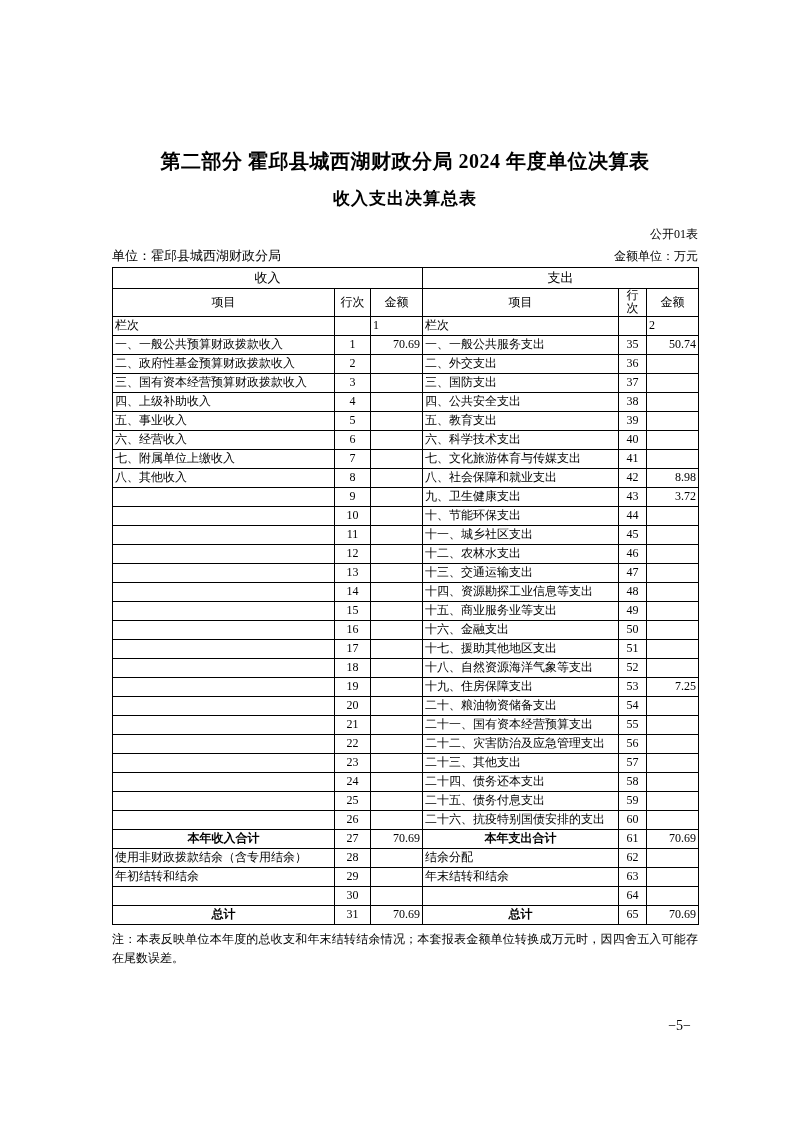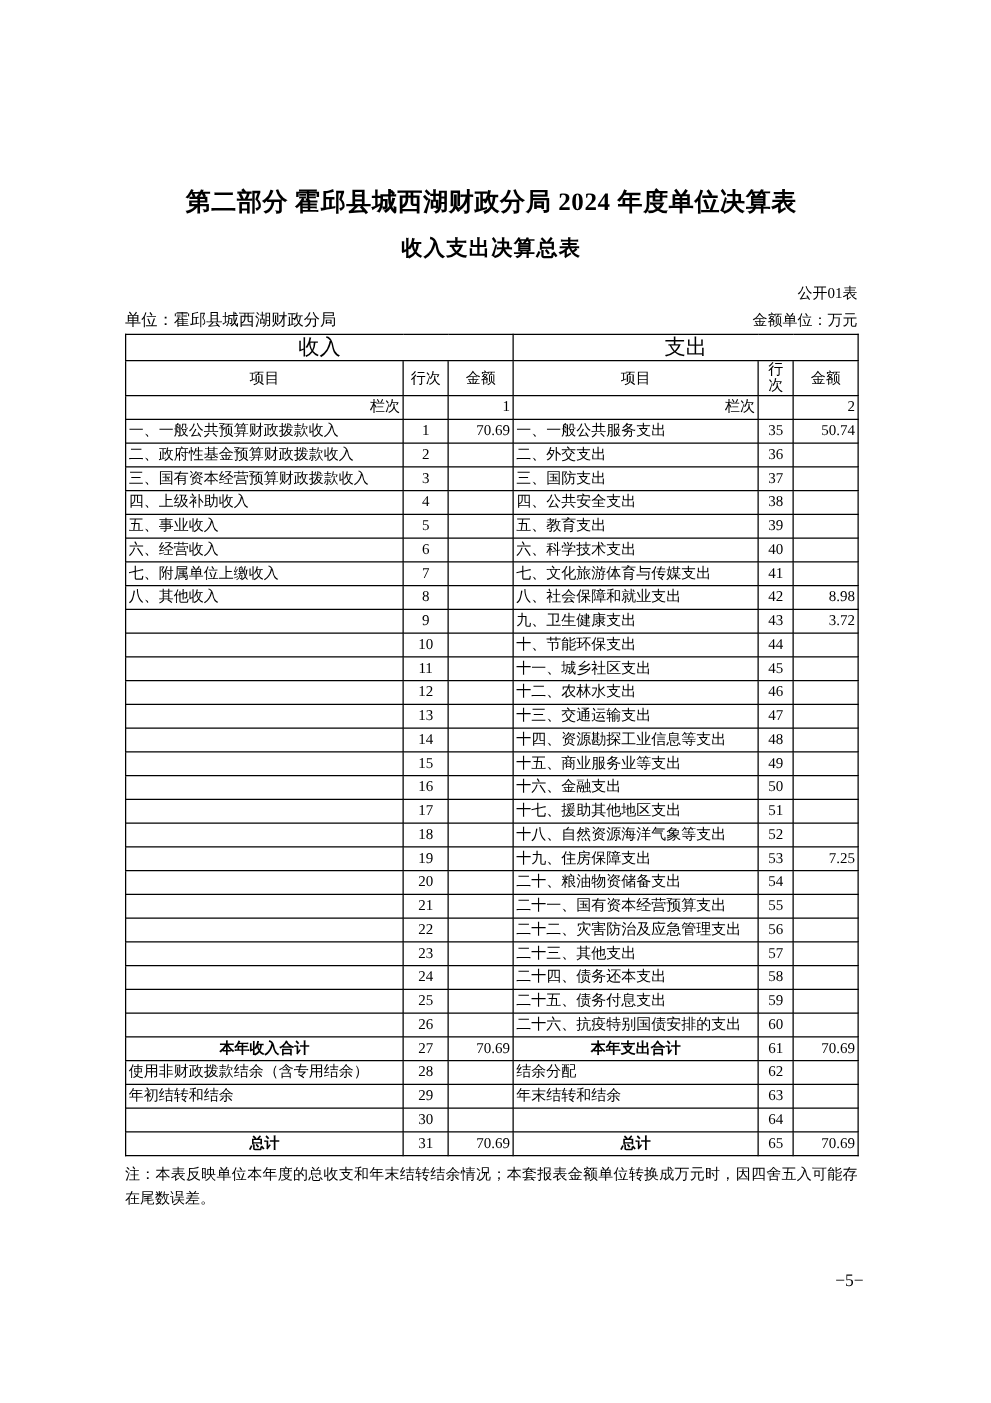--- a/index.html
+++ b/index.html
@@ -5,21 +5,21 @@
   * { box-sizing: border-box; }
   html, body { margin: 0; padding: 0; background: #ffffff; }
   .page {
     width: 793px; height: 1122px;
     position: relative;
     background: #ffffff;
     color: #000;
     font-family: "Liberation Serif", "DejaVu Serif", serif;
     overflow: hidden;
   }
-  .content { position: absolute; left: 100px; top: 148px; width: 586px; }
+  .content { position: absolute; left: 112px; top: 148px; width: 586px; }
   .doc-title {
     font-size: 20px; font-weight: bold; text-align: center;
     margin: 0 0 12px 0; letter-spacing: 0.5px;
   }
   .doc-subtitle {
     font-size: 17px; font-weight: bold; text-align: center;
     margin: 0 0 16px 0; letter-spacing: 1px;
   }
   .table-code { text-align: right; font-size: 12px; margin-bottom: 4px; }
   .meta-row { display: flex; justify-content: space-between; align-items: center; margin-bottom: 2px; }
@@ -33,23 +33,23 @@
   table.summary th, table.summary td {
     border: 1px solid #000;
     padding: 0 2px;
     height: 19px;
     line-height: 1.15;
     vertical-align: middle;
     font-weight: normal;
     overflow: hidden;
     white-space: nowrap;
   }
-  tr.group-header th { height: 21px; text-align: center; font-size: 17px; }
+  tr.group-header th { height: 21px; text-align: center; font-size: 13px; }
   tr.col-header th { height: 23px; text-align: center; }
-  tr.lanci-row td { text-align: right; }
+  tr.lanci-row td { text-align: left; }
   td.cell-left-item, td.cell-right-item { text-align: left; }
   td.cell-left-row, td.cell-right-row { text-align: center; }
   td.cell-left-amount, td.cell-right-amount { text-align: right; padding-right: 3px; }
   tr.emphasis td.cell-left-item, tr.emphasis td.cell-right-item {
     font-weight: bold; text-align: center;
   }
   .stack {
     display: inline-block; width: 1.1em;
     word-break: break-all; white-space: normal; line-height: 1.1;
   }

